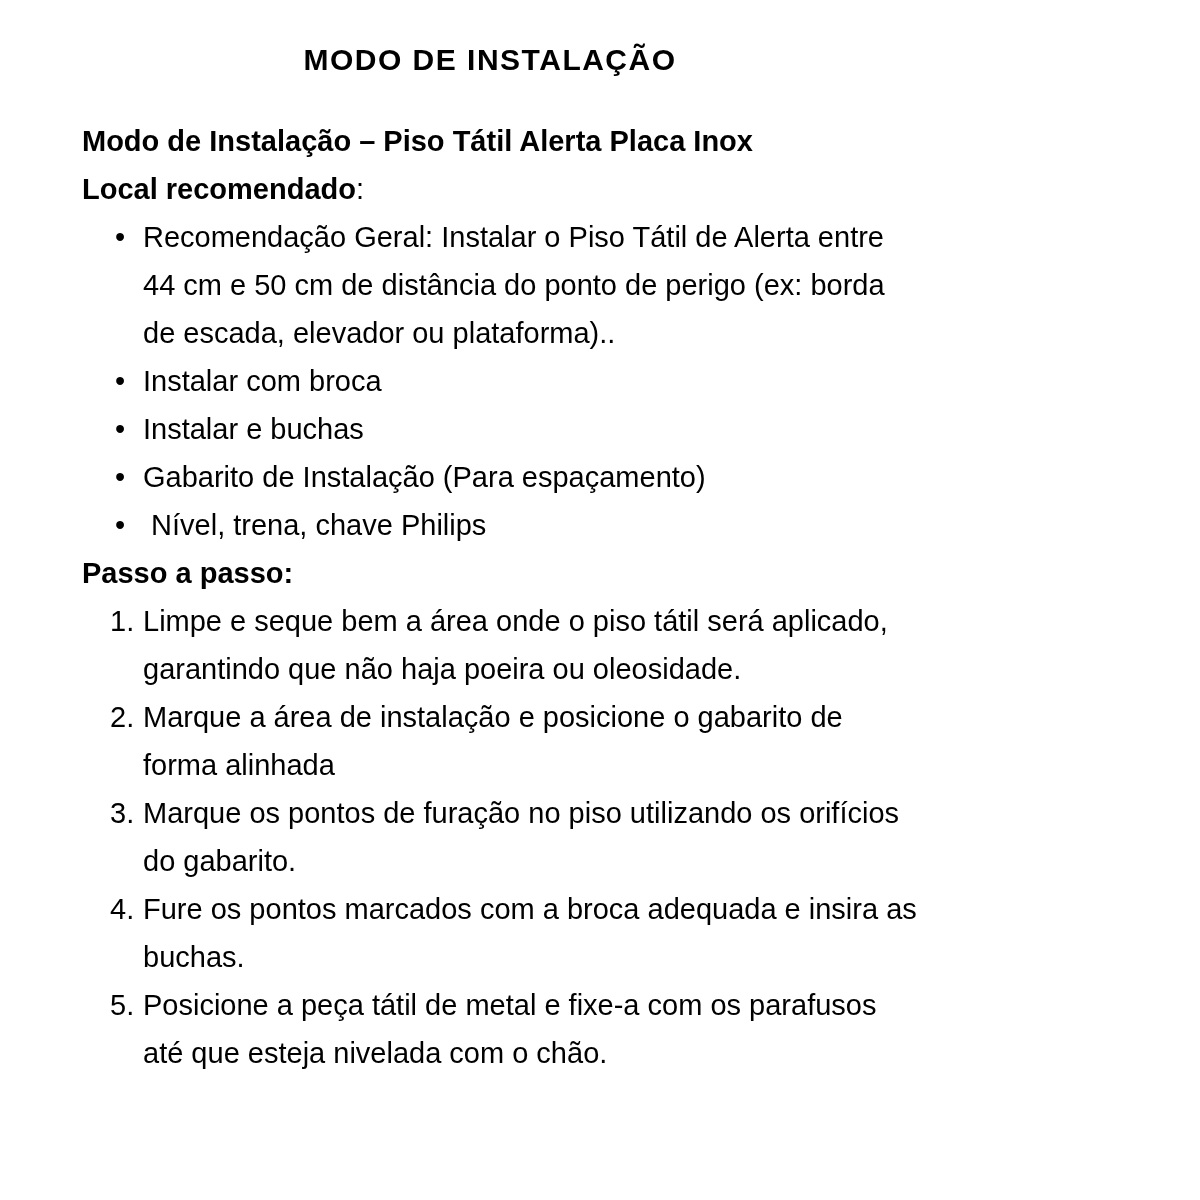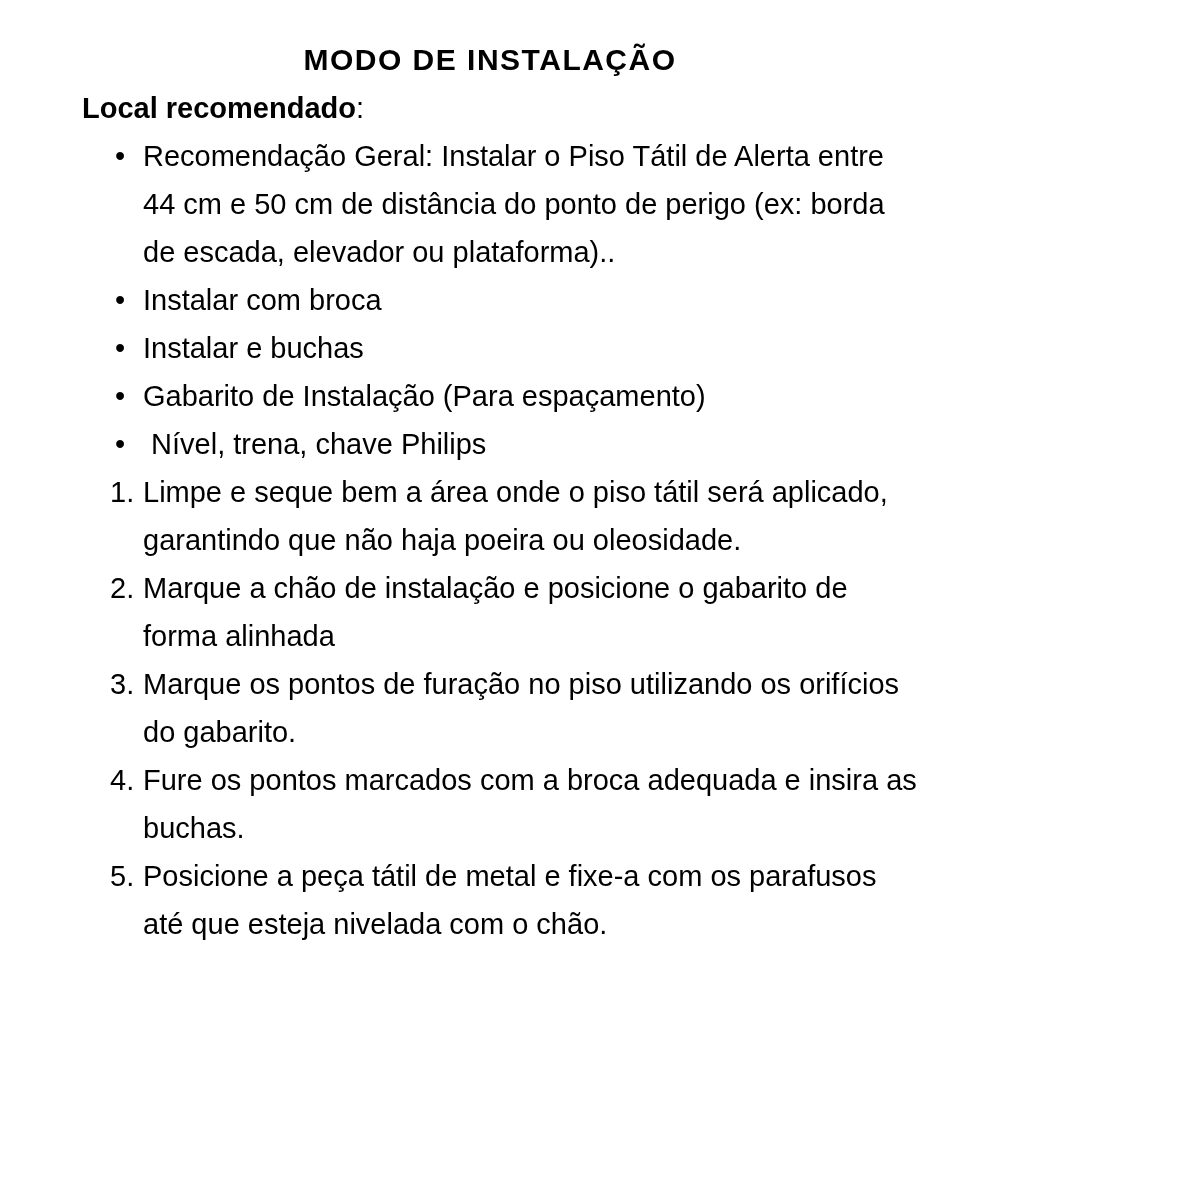--- a/index.html
+++ b/index.html
@@ -69,20 +69,21 @@
     max-width: 960px;
   }
 </style>
 </head>
 <body>
 
 <div class="page">
 
   <h1 class="doc-title">MODO DE INSTALAÇÃO</h1>
 
+  <p class="subtitle">Modo de Instalação – Piso Tátil Alerta Placa Inox</p>
 
   <p class="heading"><span>Local recomendado</span><span class="colon">:</span></p>
 
   <ul class="bullets">
     <li>
       <span class="marker">•</span>
       <span class="li-text">Recomendação Geral: Instalar o Piso Tátil de Alerta entre 44 cm e 50 cm de distância do ponto de perigo (ex: borda de escada, elevador ou plataforma)..</span>
     </li>
   </ul>
 
@@ -99,29 +100,30 @@
     <li>
       <span class="marker">•</span>
       <span class="li-text">Gabarito de Instalação (Para espaçamento)</span>
     </li>
     <li>
       <span class="marker">•</span>
       <span class="li-text"> Nível, trena, chave Philips</span>
     </li>
   </ul>
 
+  <p class="heading">Passo a passo:</p>
 
   <ol class="steps">
     <li>
       <span class="marker">1.</span>
       <span class="li-text">Limpe e seque bem a área onde o piso tátil será aplicado, garantindo que não haja poeira ou oleosidade.</span>
     </li>
     <li>
       <span class="marker">2.</span>
-      <span class="li-text">Marque a chão de instalação e posicione o gabarito de forma alinhada</span>
+      <span class="li-text">Marque a área de instalação e posicione o gabarito de forma alinhada</span>
     </li>
     <li>
       <span class="marker">3.</span>
       <span class="li-text">Marque os pontos de furação no piso utilizando os orifícios do gabarito.</span>
     </li>
     <li>
       <span class="marker">4.</span>
       <span class="li-text">Fure os pontos marcados com a broca adequada e insira as buchas.</span>
     </li>
     <li>

